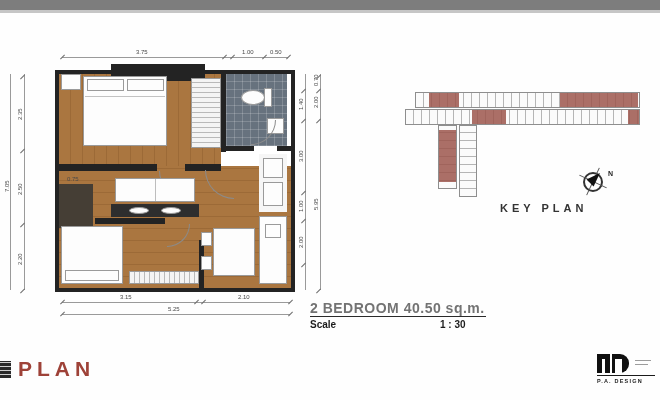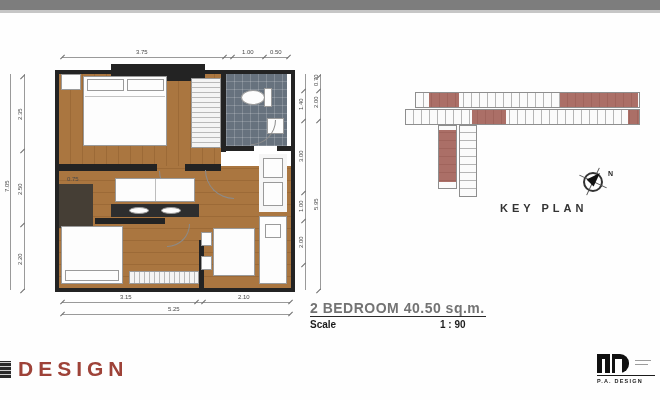--- a/index.html
+++ b/index.html
@@ -179,21 +179,21 @@
   <div class="abs tick" style="left:318px;top:88px;"></div>
   <div class="abs tick" style="left:318px;top:118px;"></div>
   <div class="abs tick" style="left:318px;top:288px;"></div>
   <div class="abs dim rot" style="left:313px;top:86px;">0.70</div>
   <div class="abs dim rot" style="left:313px;top:108px;">2.00</div>
   <div class="abs dim rot" style="left:313px;top:210px;">5.95</div>
 
   <div class="abs tb-title" style="left:310px;top:300px;">2 BEDROOM 40.50 sq.m.</div>
   <div class="abs tb-rule" style="left:310px;top:316px;"></div>
   <div class="abs tb-scale" style="left:310px;top:319px;">Scale</div>
-  <div class="abs tb-scale" style="left:440px;top:319px;">1 : 90</div>
+  <div class="abs tb-scale" style="left:440px;top:319px;">1 : 30</div>
 
   <div class="abs kp">
     <div class="abs bld" style="left:15px;top:12px;width:225px;height:16px;"></div>
     <div class="abs bld" style="left:5px;top:29px;width:235px;height:16px;"></div>
     <div class="abs bldv" style="left:38px;top:45px;width:19px;height:64px;"></div>
     <div class="abs bldv" style="left:59px;top:45px;width:18px;height:72px;"></div>
     <div class="abs unit" style="left:29px;top:13px;width:30px;height:14px;"></div>
     <div class="abs unit" style="left:160px;top:13px;width:78px;height:14px;"></div>
     <div class="abs unit" style="left:72px;top:30px;width:34px;height:14px;"></div>
     <div class="abs unit" style="left:228px;top:30px;width:11px;height:14px;"></div>
@@ -201,21 +201,21 @@
 
     <div class="abs compass" style="left:183px;top:92px;"></div>
     <div class="abs cline" style="left:178px;top:101px;transform:rotate(25deg);"></div>
     <div class="abs cline" style="left:178px;top:101px;transform:rotate(115deg);"></div>
     <div class="abs needle" style="left:190px;top:91px;"></div>
     <div class="abs north" style="left:208px;top:90px;">N</div>
     <div class="abs kp-label" style="left:88px;top:122px;padding-left:12px;">KEY PLAN</div>
   </div>
 
   <div class="abs suite-mark" style="left:0px;top:361px;"></div>
-  <div class="abs suite" style="left:18px;top:357px;">DESIGN</div>
+  <div class="abs suite" style="left:18px;top:357px;">PLAN</div>
 
   <div class="abs" style="left:595px;top:352px;width:62px;height:40px;">
     <div class="abs ad-a" style="left:2px;top:2px;"></div>
     <div class="abs ad-d" style="left:17px;top:2px;">
       <div class="ad-d-slot"></div>
     </div>
     <div class="abs tiny-line" style="left:40px;top:8px;width:16px;"></div>
     <div class="abs tiny-line" style="left:40px;top:12px;width:13px;"></div>
     <div class="abs pa-rule" style="left:2px;top:23px;"></div>
     <div class="abs pa-text" style="left:2px;top:26px;">P.A. DESIGN</div>

